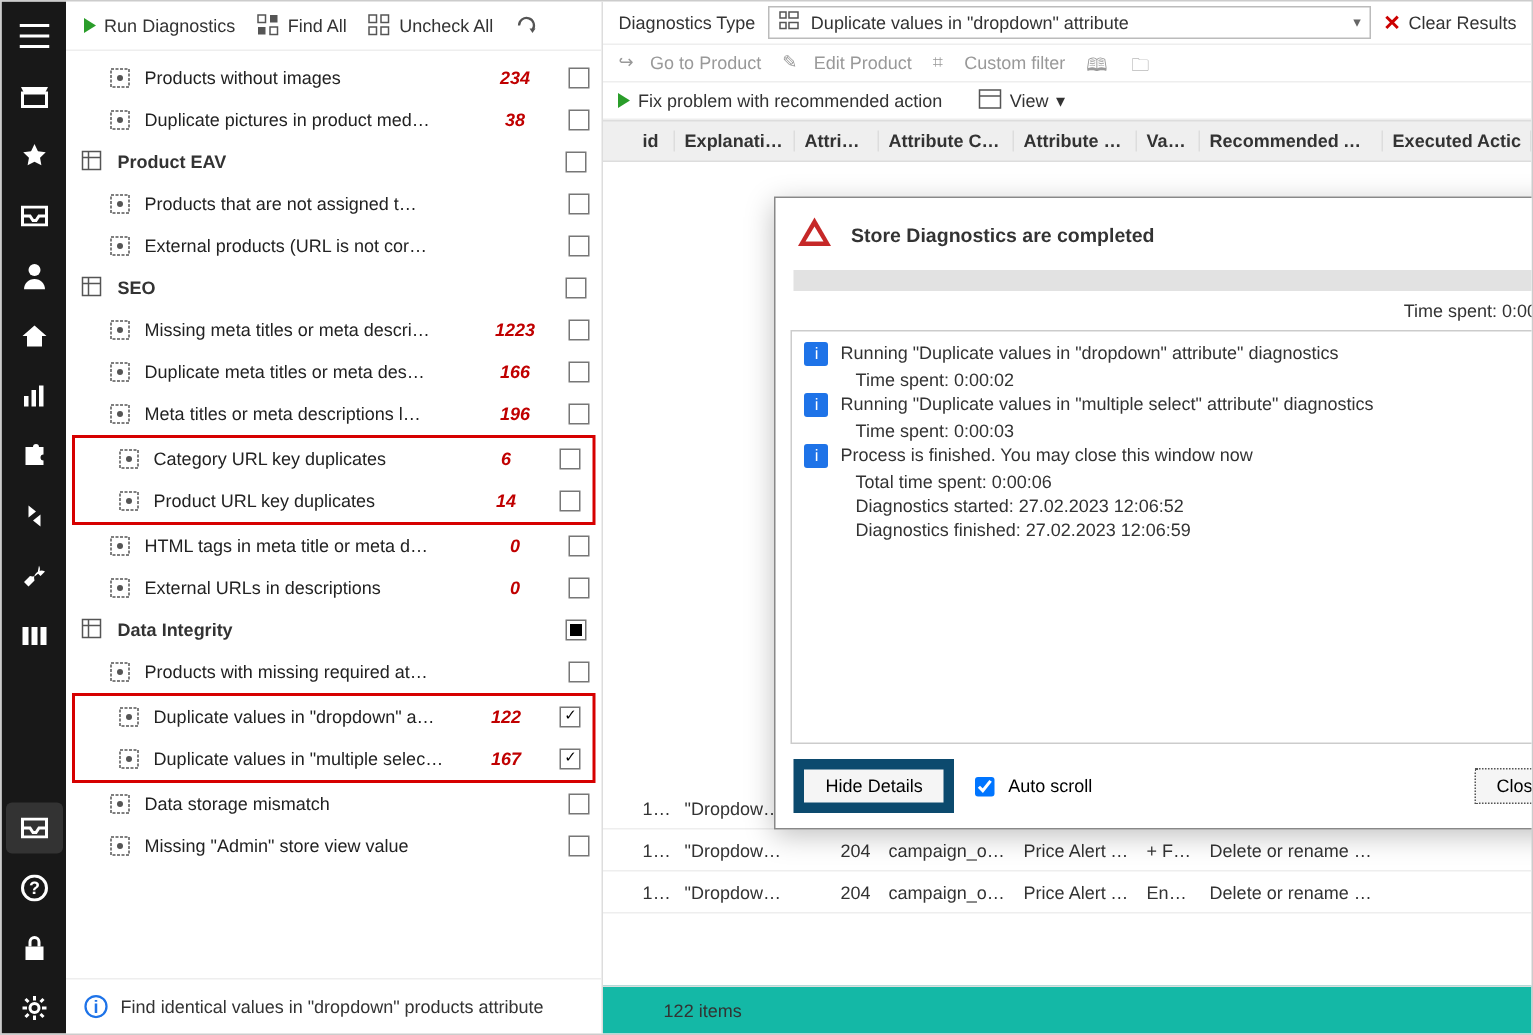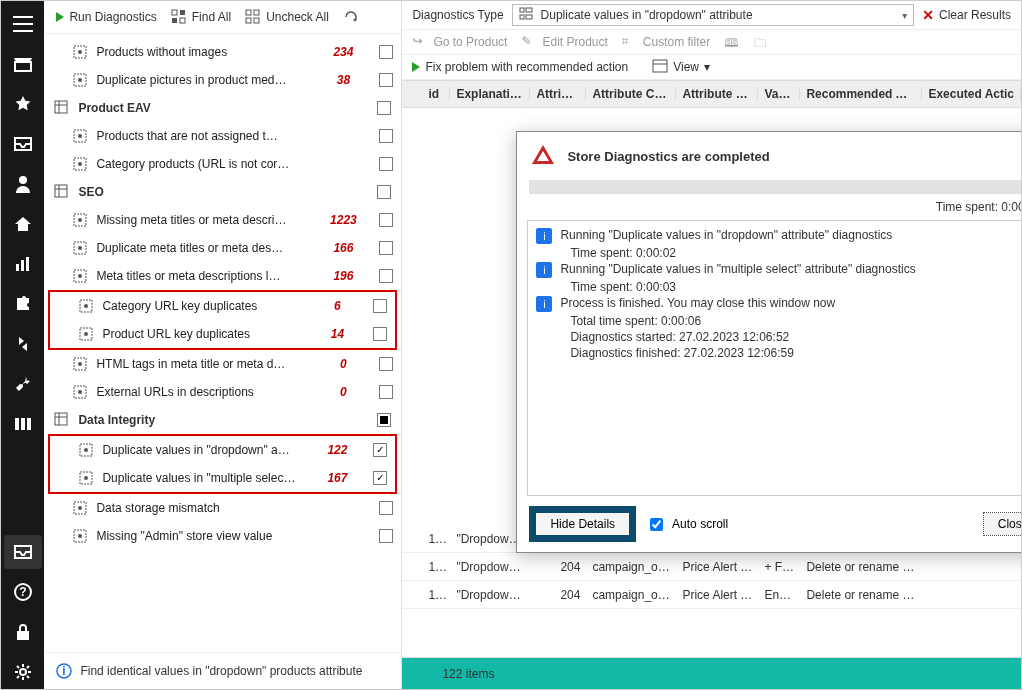--- a/index.html
+++ b/index.html
@@ -244,21 +244,21 @@
           <span class="count"></span>
           <span class="chk"></span>
         </div>
         <div class="row">
           <span class="micon">
             <svg width="16" height="16">
               <rect x="2" y="2" width="12" height="12" fill="none" stroke="#555" stroke-dasharray="2 1"></rect>
               <circle cx="8" cy="8" r="2" fill="#555"></circle>
             </svg>
           </span>
-          <span class="label">Category products (URL is not cor…</span>
+          <span class="label">External products (URL is not cor…</span>
           <span class="count"></span>
           <span class="chk"></span>
         </div>
         <div class="section">
           <span class="sic">
             <svg width="14" height="14">
               <rect x="1" y="1" width="12" height="12" fill="none" stroke="#555"></rect>
               <path d="M1 5h12M5 1v12" stroke="#555"></path>
             </svg>
           </span>
@@ -347,20 +347,31 @@
         <div class="section">
           <span class="sic">
             <svg width="14" height="14">
               <rect x="1" y="1" width="12" height="12" fill="none" stroke="#555"></rect>
               <path d="M1 5h12M5 1v12" stroke="#555"></path>
             </svg>
           </span>
           <span>Data Integrity</span>
           <span class="chk partial"></span>
         </div>
+        <div class="row">
+          <span class="micon">
+            <svg width="16" height="16">
+              <rect x="2" y="2" width="12" height="12" fill="none" stroke="#555" stroke-dasharray="2 1"></rect>
+              <circle cx="8" cy="8" r="2" fill="#555"></circle>
+            </svg>
+          </span>
+          <span class="label">Products with missing required at…</span>
+          <span class="count"></span>
+          <span class="chk"></span>
+        </div>
         <div class="hlbox">
           <div class="row">
             <span class="micon">
               <svg width="16" height="16">
                 <rect x="2" y="2" width="12" height="12" fill="none" stroke="#555" stroke-dasharray="2 1"></rect>
                 <circle cx="8" cy="8" r="2" fill="#555"></circle>
               </svg>
             </span>
             <span class="label">Duplicate values in "dropdown" a…</span>
             <span class="count">122</span>

